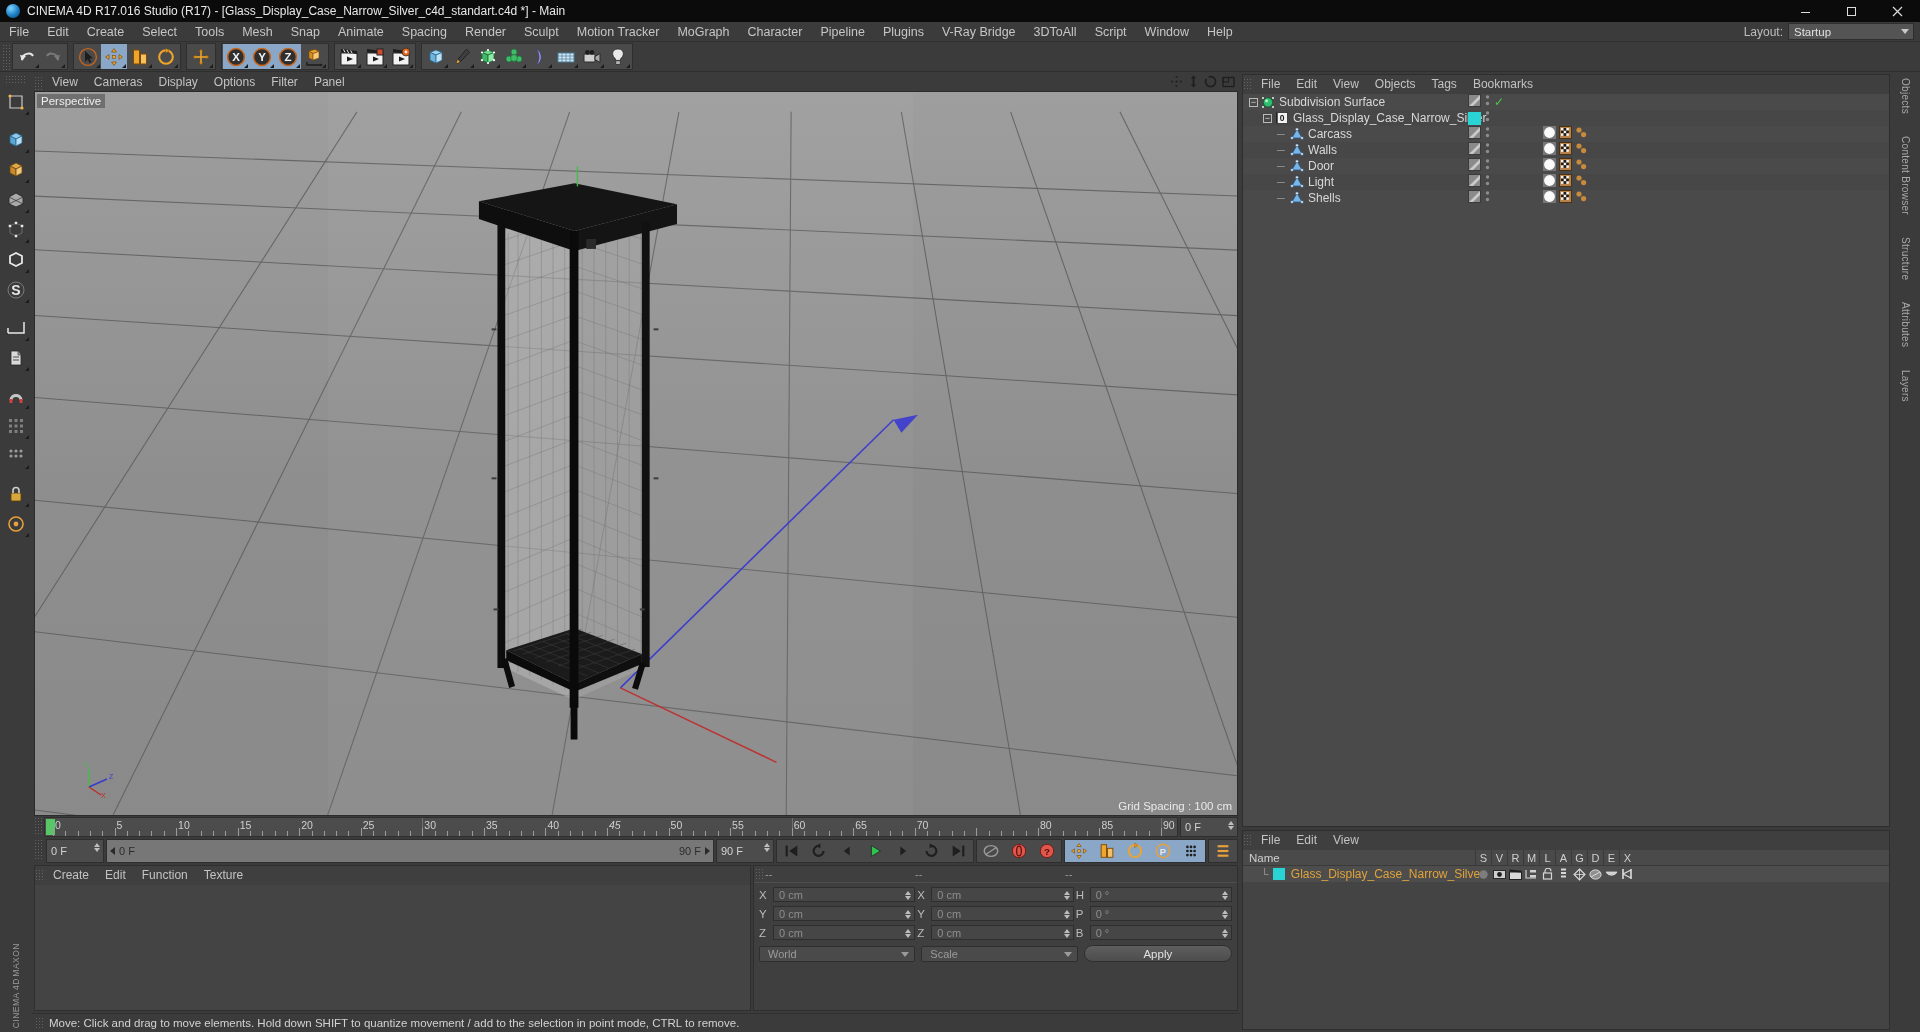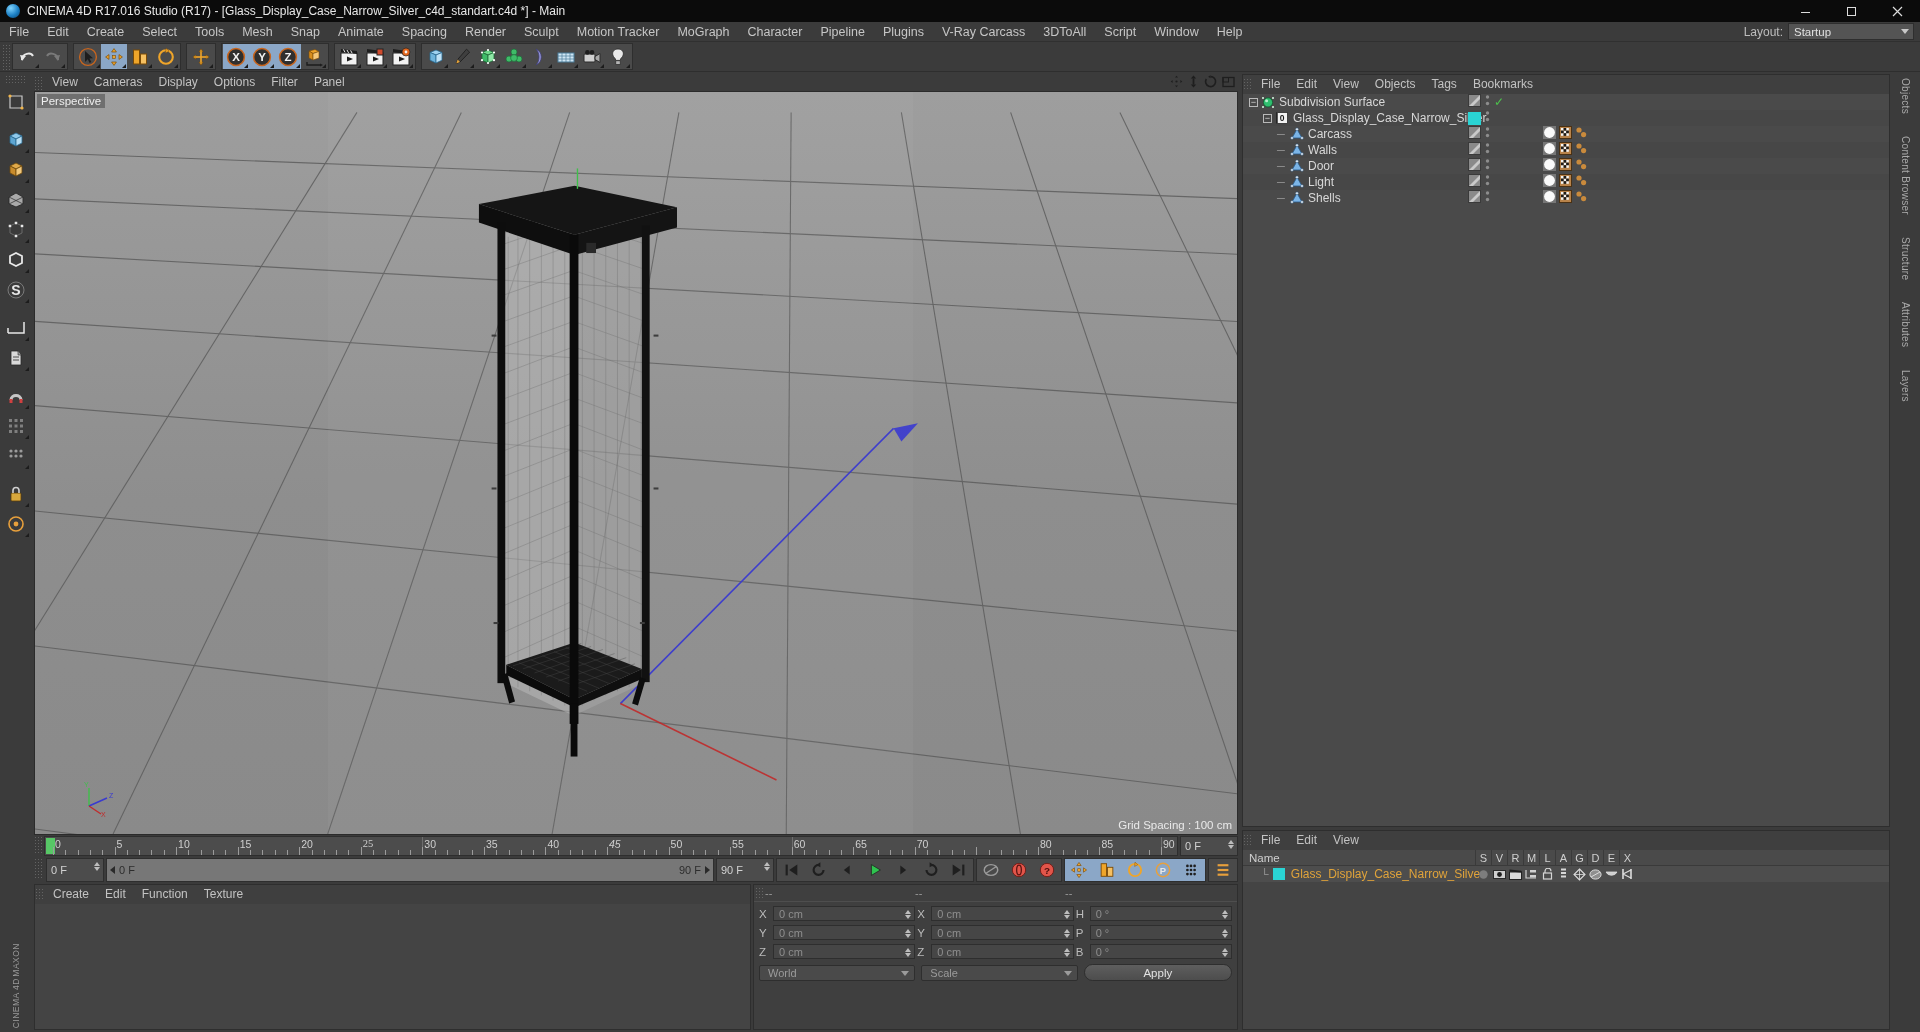--- a/index.html
+++ b/index.html
@@ -228,21 +228,21 @@
         <div class="menu-item">Snap</div>
         <div class="menu-item">Animate</div>
         <div class="menu-item">Spacing</div>
         <div class="menu-item">Render</div>
         <div class="menu-item">Sculpt</div>
         <div class="menu-item">Motion Tracker</div>
         <div class="menu-item">MoGraph</div>
         <div class="menu-item">Character</div>
         <div class="menu-item">Pipeline</div>
         <div class="menu-item">Plugins</div>
-        <div class="menu-item">V-Ray Carcass</div>
+        <div class="menu-item">V-Ray Bridge</div>
         <div class="menu-item">3DToAll</div>
         <div class="menu-item">Script</div>
         <div class="menu-item">Window</div>
         <div class="menu-item">Help</div>
       </div>
     <div class="layout-box">
       <span class="layout-label">Layout:</span>
       <div class="layout-select">
         <span>Startup</span>
         <span class="arr"></span>
@@ -789,21 +789,21 @@
       <div class="tl">
         <div class="tl-row1">
           <div class="grip" style="height:18px;"></div>
           <div class="tl-ruler" id="tl-ruler">
             <div class="greenmark"></div>
           <span class="tl-tick" style="left: 10px;">0</span>
               <span class="tl-tick" style="left: 71.5556px;">5</span>
               <span class="tl-tick" style="left: 133.111px;">10</span>
               <span class="tl-tick" style="left: 194.667px;">15</span>
               <span class="tl-tick" style="left: 256.222px;">20</span>
-              <span class="tl-tick" style="left: 317.778px; font-family: Liberation Serif, serif;">25</span>
+              <span class="tl-tick" style="left: 317.778px;">25</span>
               <span class="tl-tick" style="left: 379.333px;">30</span>
               <span class="tl-major" style="left: 377.333px;"></span>
               <span class="tl-tick" style="left: 440.889px;">35</span>
               <span class="tl-tick" style="left: 502.444px;">40</span>
               <span class="tl-tick" style="left: 564px; font-style: italic;">45</span>
               <span class="tl-tick" style="left: 625.556px;">50</span>
               <span class="tl-tick" style="left: 687.111px;">55</span>
               <span class="tl-tick" style="left: 748.667px;">60</span>
               <span class="tl-major" style="left: 746.667px;"></span>
               <span class="tl-tick" style="left: 810.222px;">65</span>
@@ -1159,20 +1159,24 @@
             </div>
             <div class="cm-sel">
               <span>Scale</span>
               <span class="arr"></span>
             </div>
             <div class="cm-apply">Apply</div>
           </div>
         </div>
       </div>
 
+      <div class="statusbar">
+        <div class="grip"></div>
+        <span>Move: Click and drag to move elements. Hold down SHIFT to quantize movement / add to the selection in point mode, CTRL to remove.</span>
+      </div>
     </div>
 
     <div class="rightcol">
       <div class="panelbox objman">
         <div class="pm">
           <div class="grip"></div>
           <div id="om-menu-items" style="display:flex;">
               <div class="pm-i">File</div>
               <div class="pm-i">Edit</div>
               <div class="pm-i">View</div>

